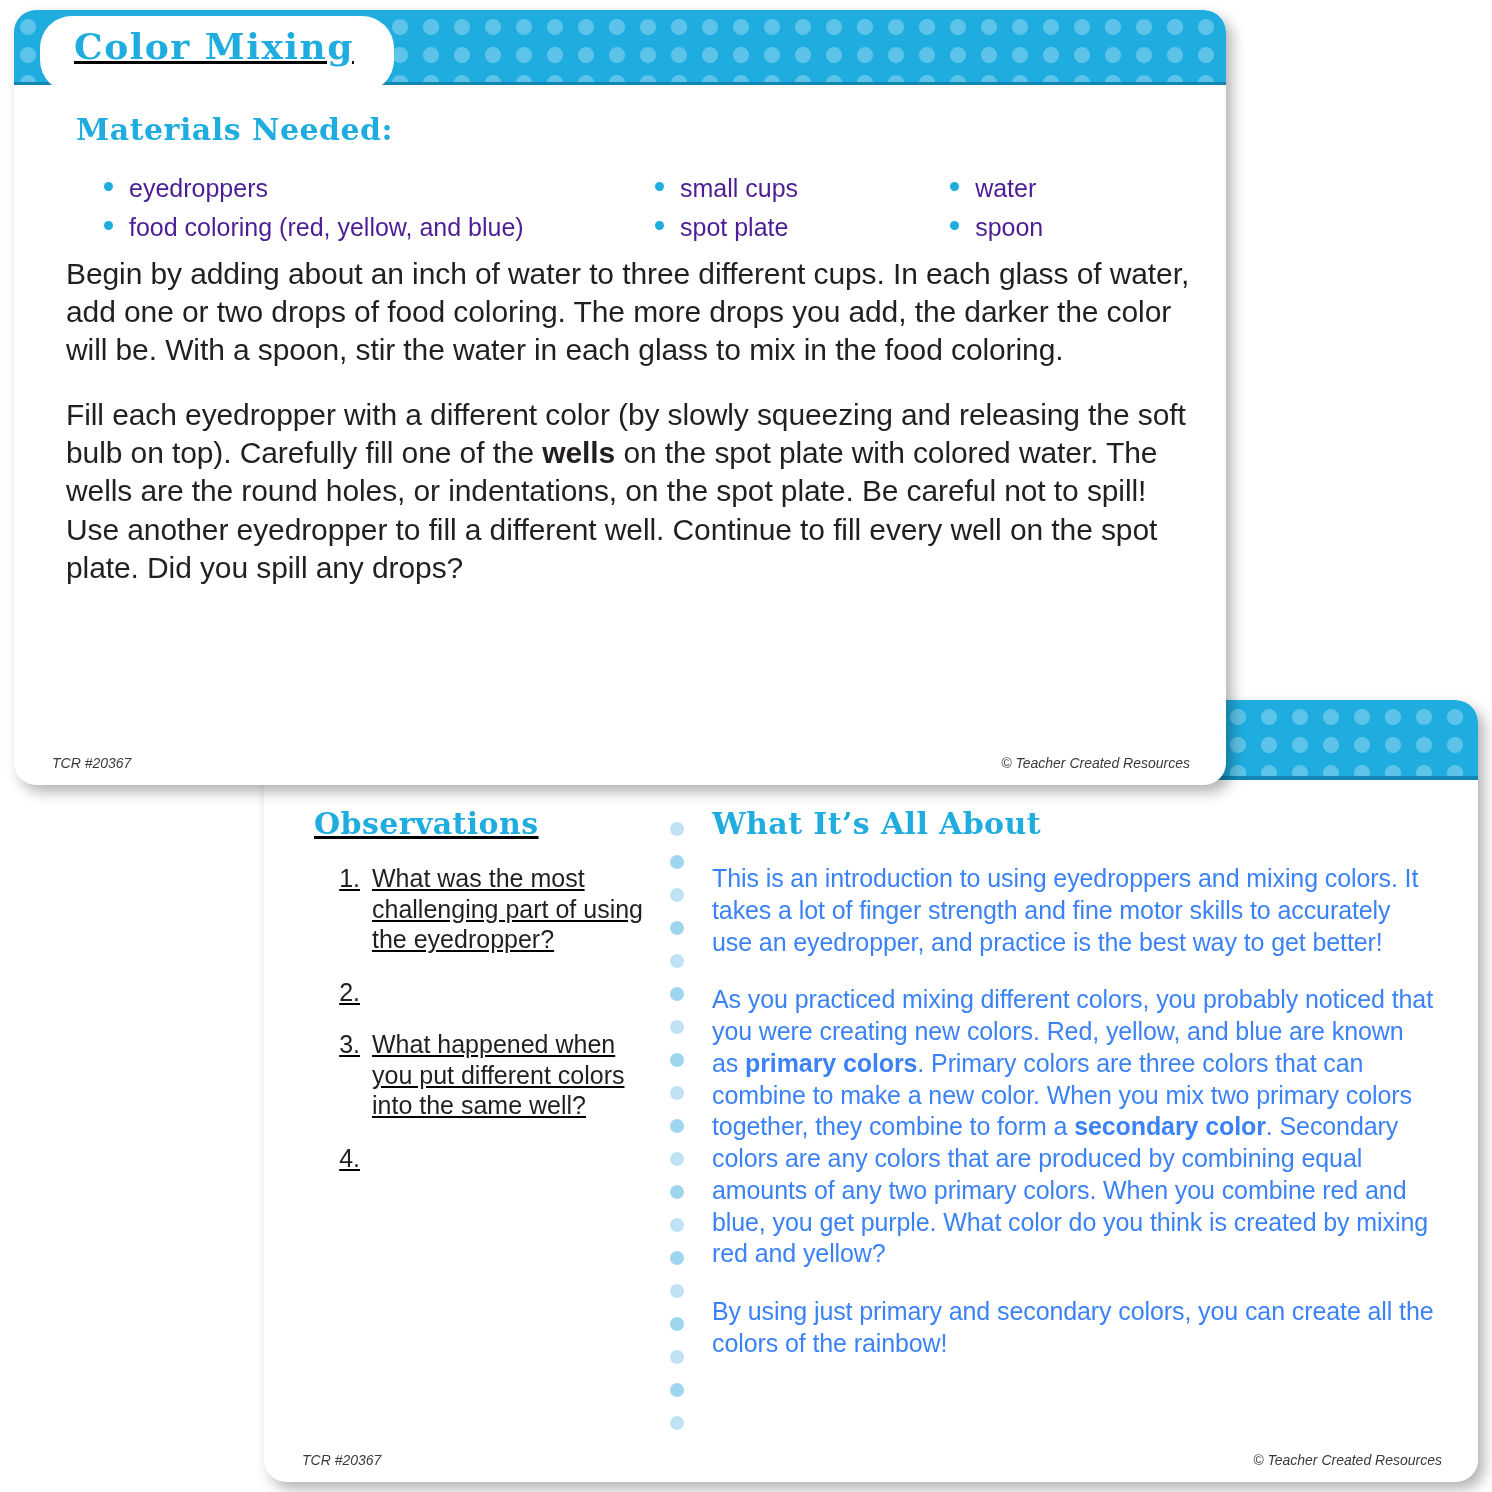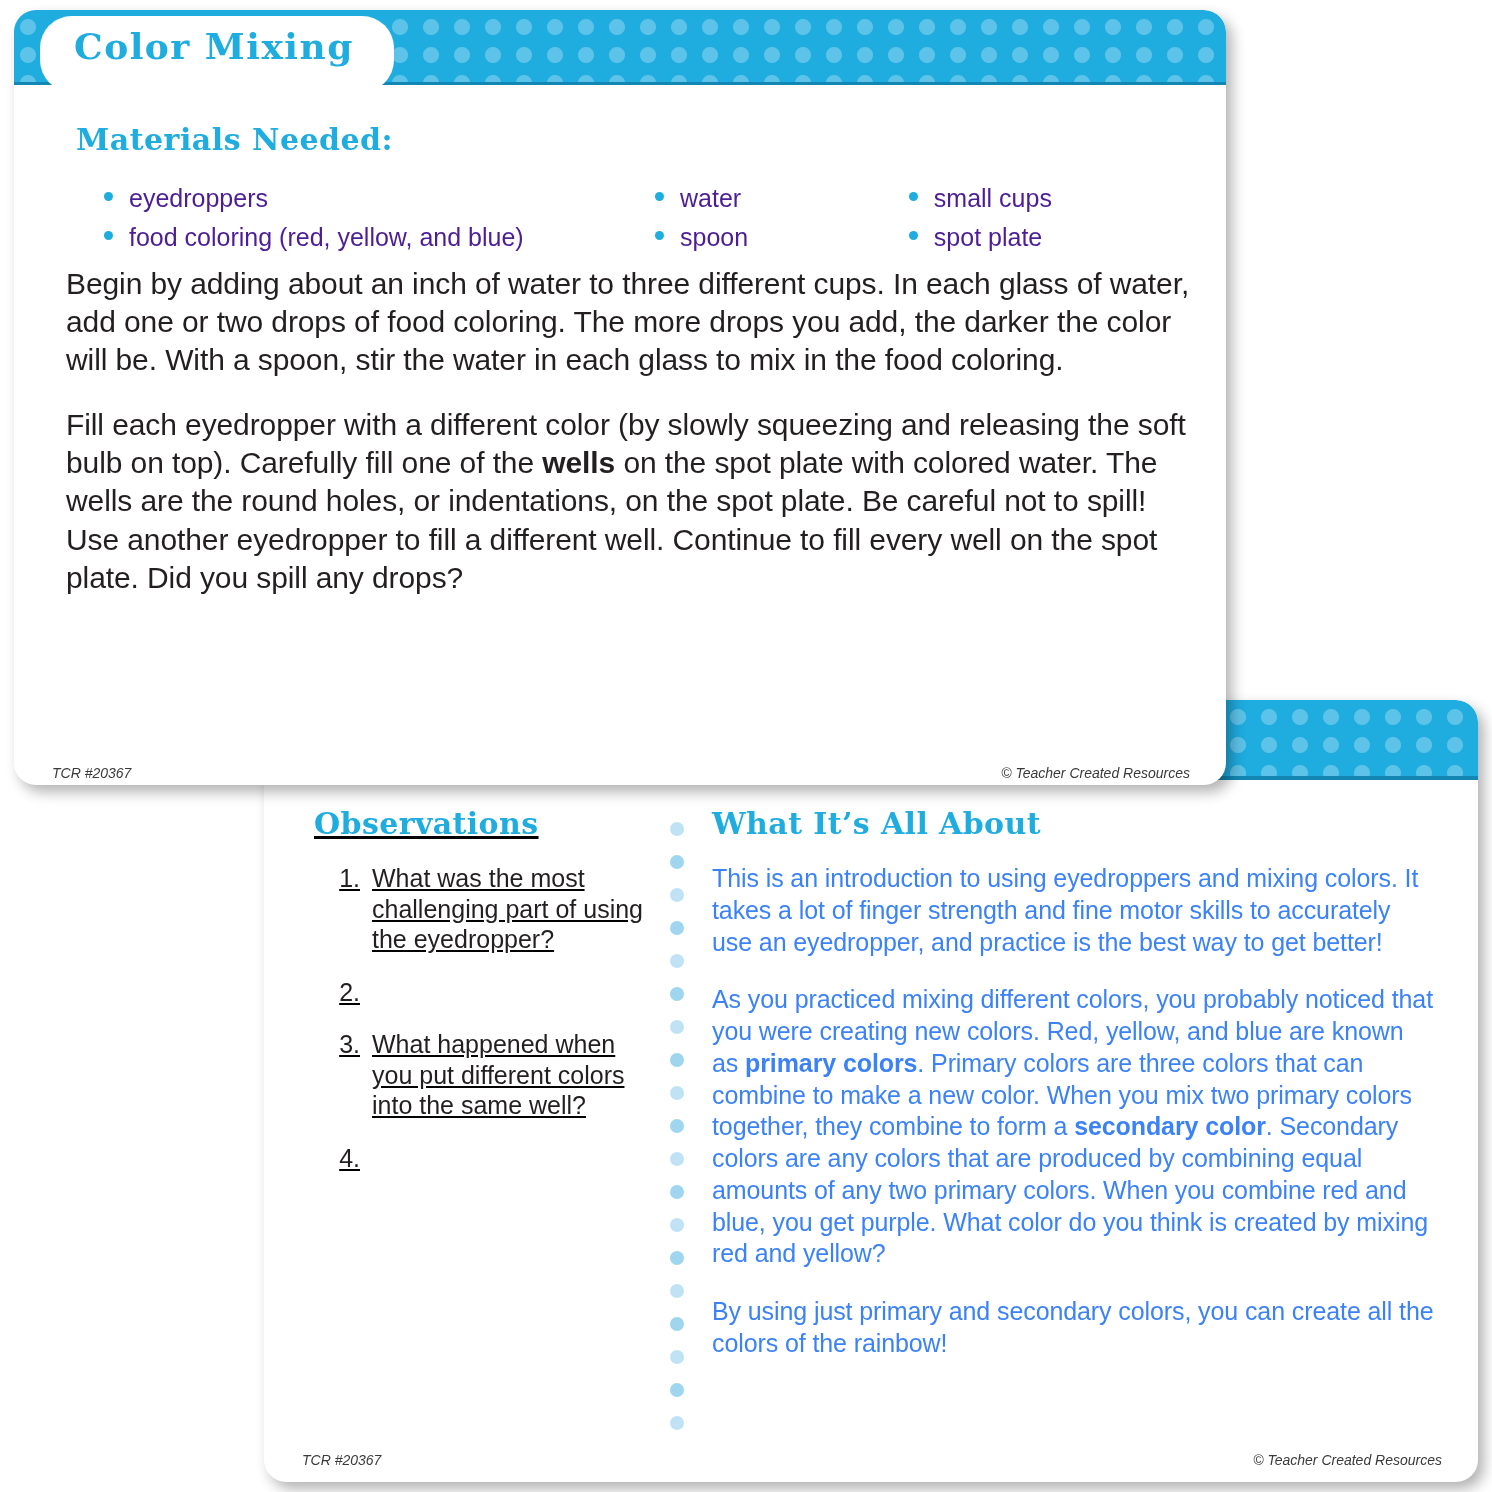--- a/index.html
+++ b/index.html
@@ -68,37 +68,37 @@
     position: absolute;
     left: 26px;
     top: 6px;
     height: 60px;
     padding: 0 40px 16px 34px;
     background: #ffffff;
     border-radius: 32px;
     display: flex;
     align-items: center;
     z-index: 2;
+    text-decoration: underline;
   }
   .title-text {
     font-family: "DejaVu Serif", serif;
     font-weight: bold;
     font-size: 36px;
     letter-spacing: 1.5px;
     color: #1facdf;
     white-space: nowrap;
   }
 
   
   #card-front .body {
     padding: 30px 22px 0 52px;
     position: relative;
     height: calc(100% - 72px);
     box-sizing: border-box;
-    margin-top: 10px;
   }
   .section-head {
     font-family: "DejaVu Serif", serif;
     font-weight: bold;
     font-size: 30px;
     letter-spacing: 0.5px;
     color: #1facdf;
     margin: 0 0 16px 10px;
   }
 
@@ -340,38 +340,38 @@
       <div class="mat-col c1">
         <div class="mat-item">
           <span class="mat-bullet"></span>
           <span>eyedroppers</span>
         </div>
         <div class="mat-item">
           <span class="mat-bullet"></span>
           <span>food coloring (red, yellow, and blue)</span>
         </div>
       </div>
+      <div class="mat-col c3">
+        <div class="mat-item">
+          <span class="mat-bullet"></span>
+          <span>small cups</span>
+        </div>
+        <div class="mat-item">
+          <span class="mat-bullet"></span>
+          <span>spot plate</span>
+        </div>
+      </div>
       <div class="mat-col c2">
         <div class="mat-item">
           <span class="mat-bullet"></span>
           <span>water</span>
         </div>
         <div class="mat-item">
           <span class="mat-bullet"></span>
           <span>spoon</span>
-        </div>
-      </div>
-      <div class="mat-col c3">
-        <div class="mat-item">
-          <span class="mat-bullet"></span>
-          <span>small cups</span>
-        </div>
-        <div class="mat-item">
-          <span class="mat-bullet"></span>
-          <span>spot plate</span>
         </div>
       </div>
     </div>
 
     <p class="para">Begin by adding about an inch of water to three different cups.  In each glass of water, add one or two drops of food coloring.  The more drops you add, the darker the color will be.  With a spoon, stir the water in each glass to mix in the food coloring.</p>
 
     <p class="para"><span>Fill each eyedropper with a different color (by slowly squeezing and releasing the soft bulb on top).  Carefully fill one of the </span><b>wells</b><span> on the spot plate with colored water.  The wells are the round holes, or indentations, on the spot plate.  Be careful not to spill!  Use another eyedropper to fill a different well.  Continue to fill every well on the spot plate.  Did you spill any drops?</span></p>
 
 
     <div class="footer">

